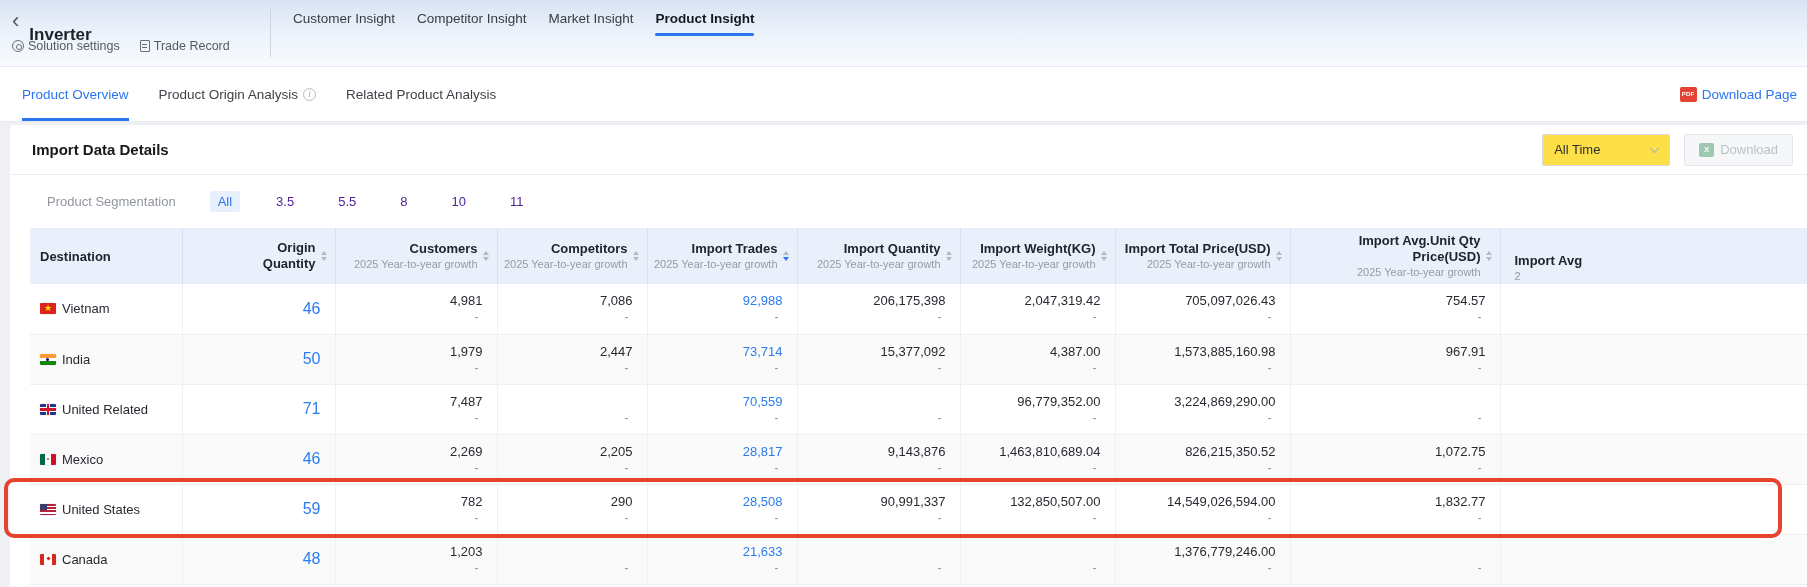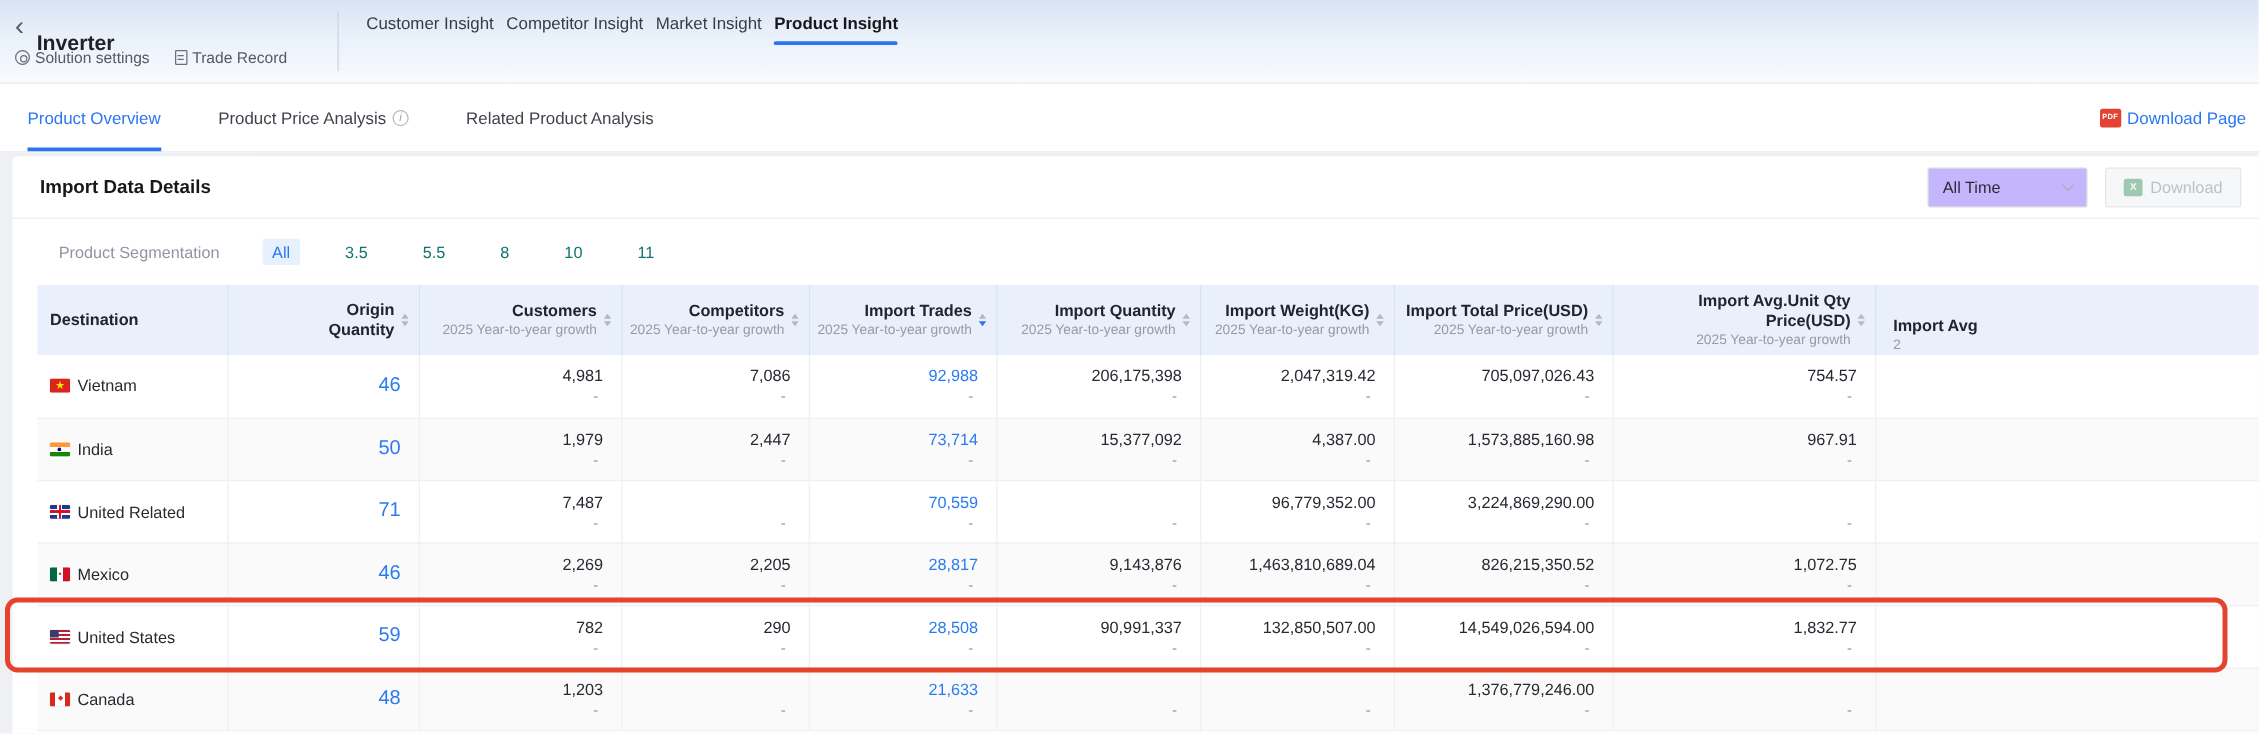--- a/index.html
+++ b/index.html
@@ -14,60 +14,60 @@
   .back { font-size:22px; color:#555b63; line-height:22px; margin-right:10px; cursor:pointer; }
   .app-title { font-size:17px; font-weight:bold; color:#1d2averaging129; color:#1d2129;margin-top:28px; }
   .meta-row { display:flex; align-items:center; gap:20px; margin-top:4px; }
   .meta-item { display:flex; align-items:center; gap:4px; font-size:12.5px; color:#555b63; cursor:pointer; }
   .icon-circle-dot { width:12px; height:12px; border:1.3px solid #6b7077; border-radius:50%; position:relative; }
   .icon-circle-dot::after { content:''; position:absolute; left:2.6px; top:2.6px; width:4px; height:4px; border-radius:50%; border:1.2px solid #6b7077; }
   .icon-doc { width:10px; height:12px; border:1.3px solid #6b7077; border-radius:1px; position:relative; }
   .icon-doc::after { content:''; position:absolute; left:1.5px; top:2.5px; width:5px; height:1.2px; background:#6b7077; box-shadow:0 3px 0 #6b7077; }
   .tb-divider { width:1px; height:48px; background:#ccd4e2; margin-top:9px; flex:none; }
   .tb-tabs { padding-left:22px; display:flex; flex-direction:column; }
-  .tabs-row { display:flex; gap:10px; }
+  .tabs-row { display:flex; gap:22px; }
   .top-tabs { height:36px; align-items:center; }
   .top-tab { position:relative; font-size:13.5px; color:#383d44; height:36px; display:flex; align-items:center; cursor:pointer; }
   .top-tab.active { font-weight:bold; color:#16181c; }
   .top-tab.active::after { content:''; position:absolute; left:0; right:0; bottom:0; height:3px; background:#2b76f0; border-radius:2px; }
   .sub-tabs { height:30px; align-items:center; }
   .sub-tab { position:relative; font-size:13.5px; color:#6d737b; height:30px; display:flex; align-items:center; cursor:pointer; }
   .sub-tab.active { color:#2b76f0; }
   .sub-tab.active::after { content:''; position:absolute; left:0; right:0; bottom:0; height:3px; background:#2b76f0; border-radius:2px; }
 
   
   .secnav { height:56px; background:#fff; border-top:1px solid #e7eaf0; border-bottom:1px solid #e7eaf0;
     display:flex; align-items:center; justify-content:space-between; padding:0 10px 0 22px; }
-  .secnav-left { display:flex; gap:46px; height:100%; align-items:center; }
+  .secnav-left { display:flex; gap:30px; height:100%; align-items:center; }
   .nav-tab { position:relative; height:100%; display:flex; align-items:center; gap:5px; font-size:13.5px; color:#3f444b; cursor:pointer; }
   .nav-tab.active { color:#2b76f0; }
   .nav-tab.active::after { content:''; position:absolute; left:0; right:0; bottom:0; height:3px; background:#2b76f0; }
   .icon-info { width:13px; height:13px; border:1px solid #b6bcc4; border-radius:50%; color:#9aa0a8; font-size:9px;
     display:inline-flex; align-items:center; justify-content:center; font-style:italic; }
   .dl-page { display:flex; align-items:center; gap:5px; font-size:13.5px; color:#2b76f0; cursor:pointer; }
   .icon-pdf { width:17px; height:15px; background:#e34234; border-radius:2px; color:#fff; font-size:6px; font-weight:bold;
     display:inline-flex; align-items:center; justify-content:center; letter-spacing:.2px; }
 
   
   .content { height:465px; background:#eef0f4; padding:3px 0 0 10px; }
   .card { background:#fff; height:462px; border-radius:4px 0 0 0; overflow:hidden; }
   .card-head { height:50px; display:flex; align-items:center; justify-content:space-between; padding:0 14px 0 22px; border-bottom:1px solid #ebedf0; }
   .card-title { font-size:15px; font-weight:bold; color:#16181c; }
   .head-controls { display:flex; align-items:center; gap:14px; }
-  .select { width:128px; height:32px; border:1px solid #d8dbe0; border-radius:2px; background:#c4b5fd;
+  .select { width:128px; height:32px; border:1px solid #d8dbe0; border-radius:2px; background:#fde047;
     display:flex; align-items:center; justify-content:space-between; padding:0 11px; font-size:13px; color:#2a2e34; cursor:pointer; }
   .caret-down { width:7px; height:7px; border-right:1.4px solid #a6acb5; border-bottom:1.4px solid #a6acb5; transform:rotate(45deg) translate(-1px,-1px); }
   .dl-btn { height:32px; padding:0 14px; background:#f6f7f9; border:1px solid #e3e6ea; border-radius:2px;
     display:flex; align-items:center; gap:6px; font-size:13px; color:#bcc1c9; cursor:not-allowed; }
   .icon-xls { width:15px; height:14px; background:#36915c; opacity:.45; border-radius:2px; color:#fff; font-size:8px; font-weight:bold;
     display:inline-flex; align-items:center; justify-content:center; }
 
   .seg-row { height:53px; display:flex; align-items:center; padding:0 37px; gap:28px; }
   .seg-label { font-size:13px; color:#9095a0; margin-right:6px; }
-  .seg-opt { font-size:13px; color:#0f766e; cursor:pointer; padding:3px 8px; border-radius:2px; }
+  .seg-opt { font-size:13px; color:#4c1d95; cursor:pointer; padding:3px 8px; border-radius:2px; }
   .seg-opt.selected { color:#2b76f0; background:#e7f0fd; }
 
   
   .table-wrap { margin-left:20px; }
   table { border-collapse:collapse; table-layout:fixed; width:1790px; }
   thead th { background:#e9f0fb; height:56px; border-right:1px solid #d9e2f0; vertical-align:middle; font-weight:normal; }
   thead th:last-child { border-right:none; }
   .h-wrap { display:flex; align-items:center; justify-content:flex-end; padding:0 8px 0 4px; }
   .h-text { text-align:right; }
   .h-title { font-size:13px; font-weight:bold; color:#20242b; line-height:16px; }
@@ -146,21 +146,21 @@
       </div>
     </div>
   </header>
 
   <nav class="secnav">
     <div class="secnav-left">
       <div class="nav-tab active">
         <span>Product Overview</span>
       </div>
       <div class="nav-tab">
-        <span>Product Price Analysis</span>
+        <span>Product Origin Analysis</span>
         <span class="icon-info">i</span>
       </div>
       <div class="nav-tab">
         <span>Related Product Analysis</span>
       </div>
     </div>
     <div class="dl-page">
       <span class="icon-pdf">PDF</span>
       <span>Download Page</span>
     </div>

